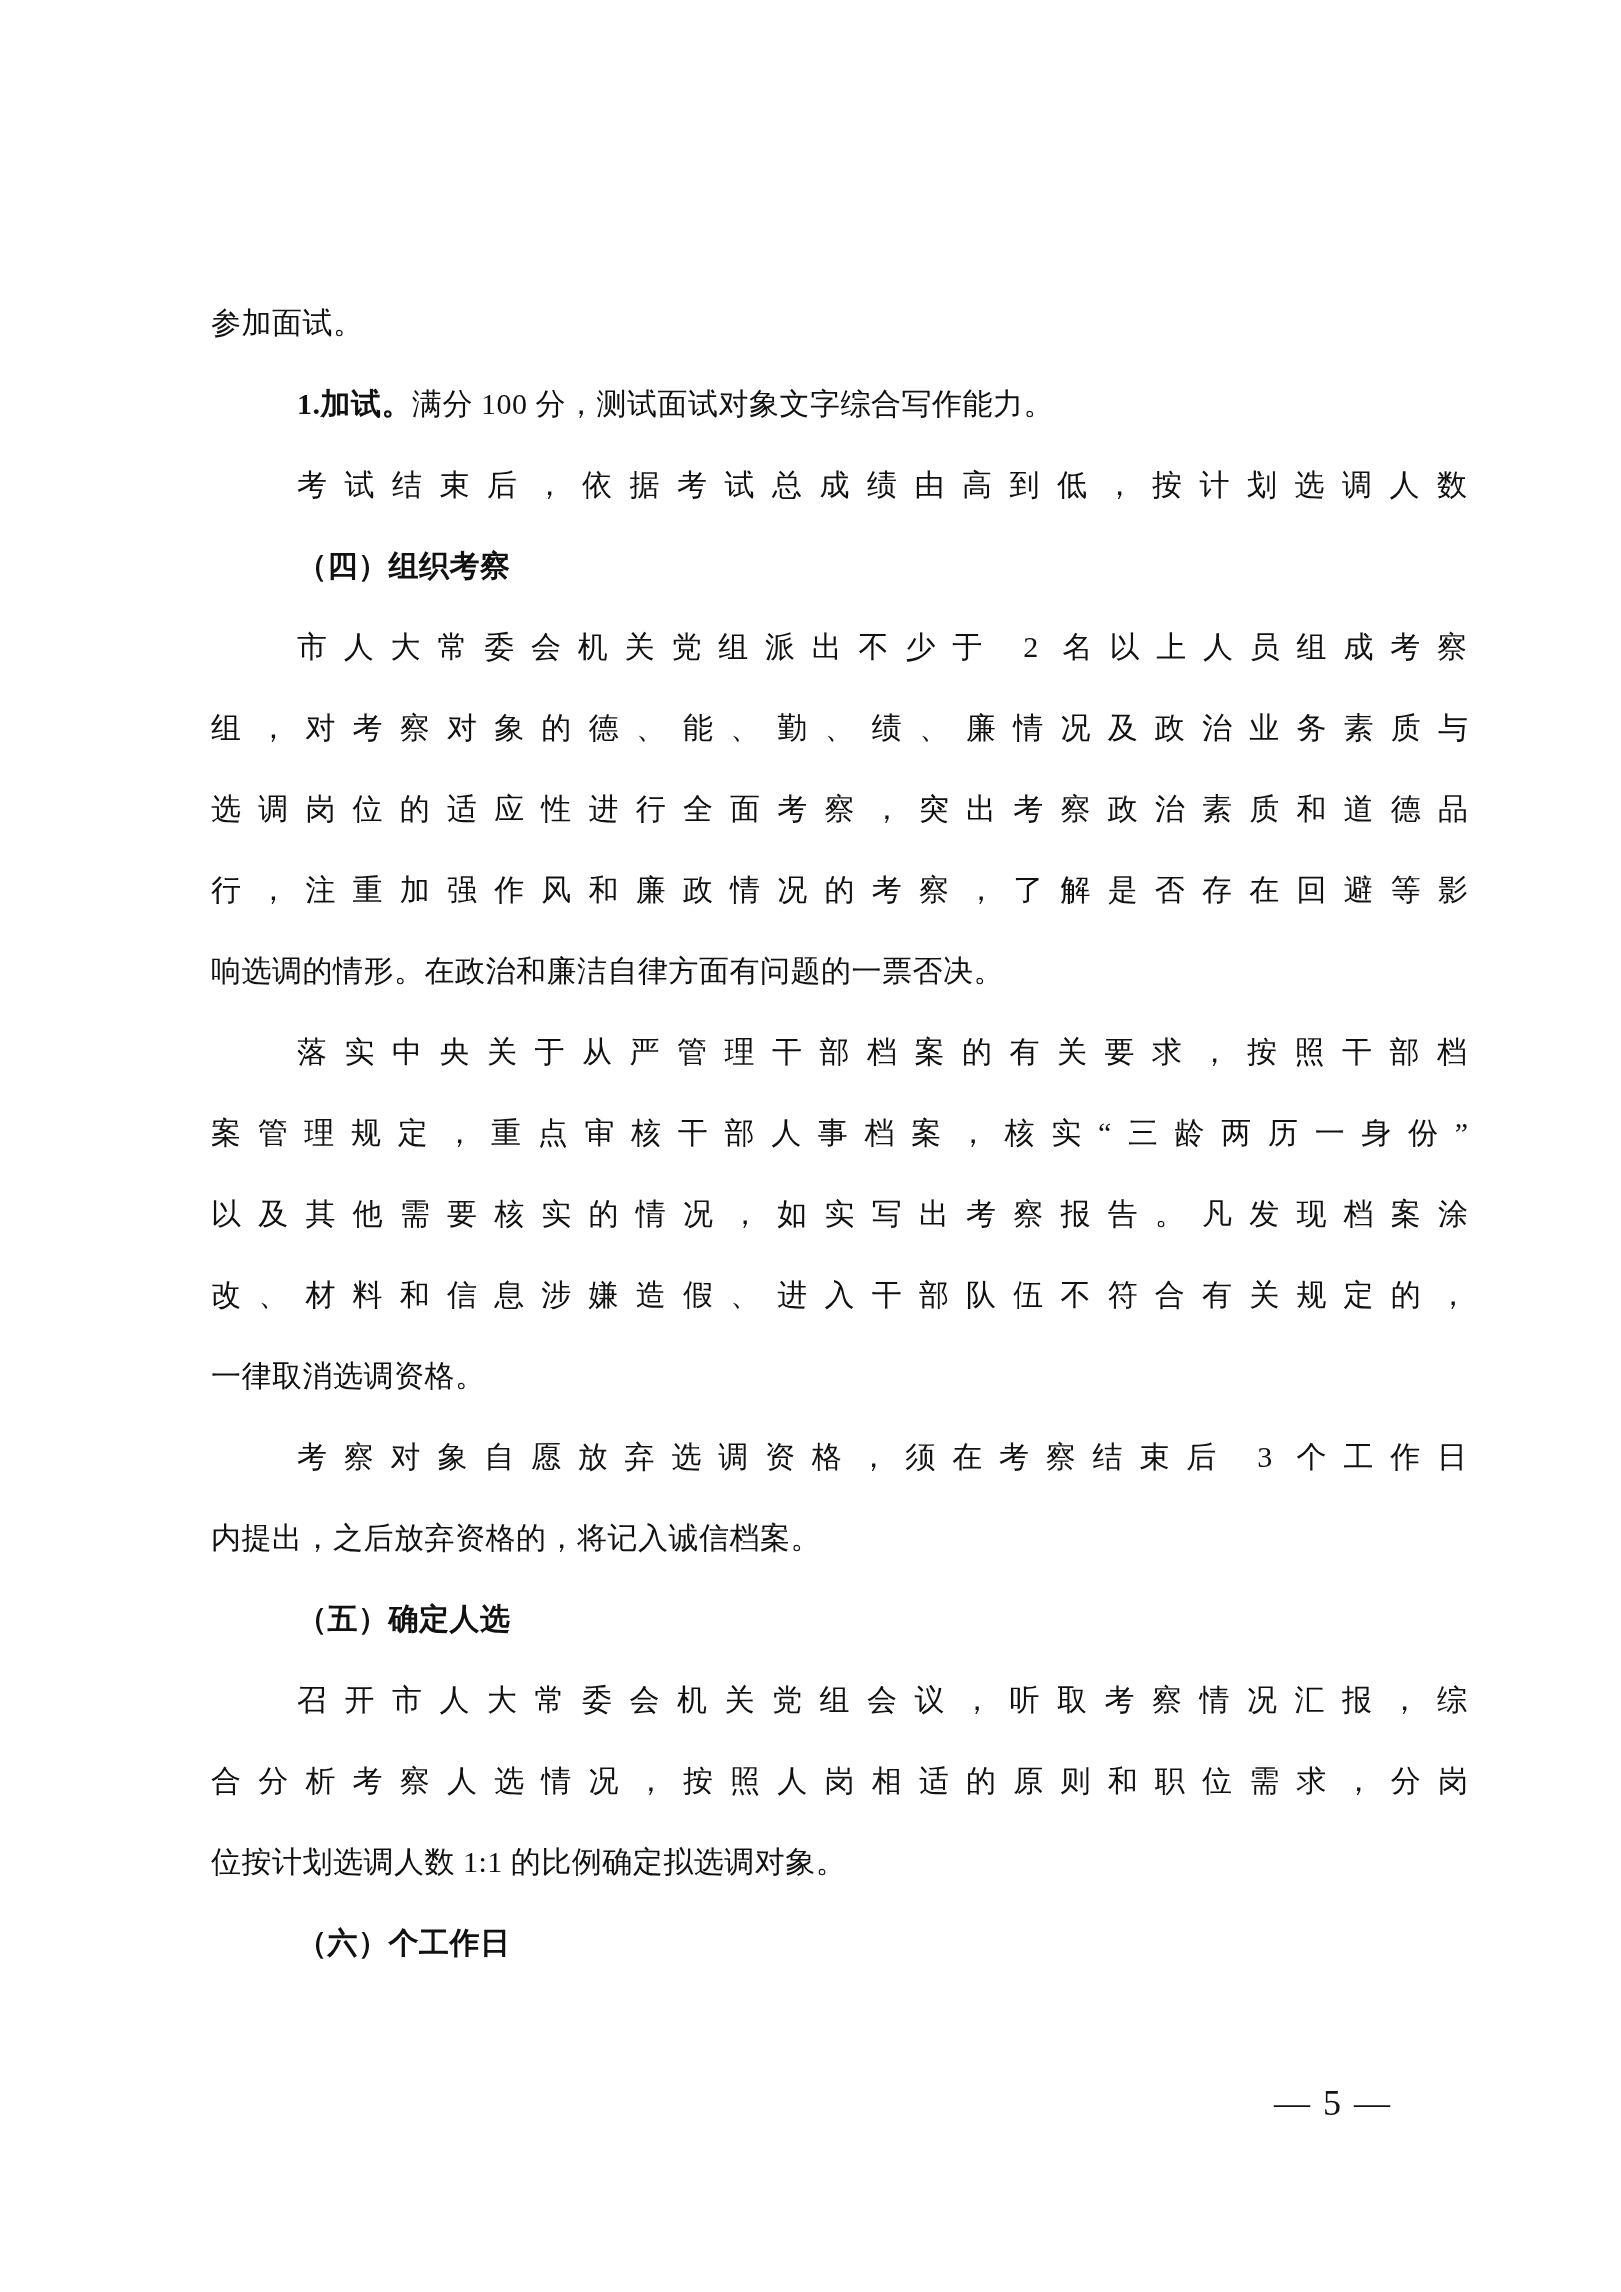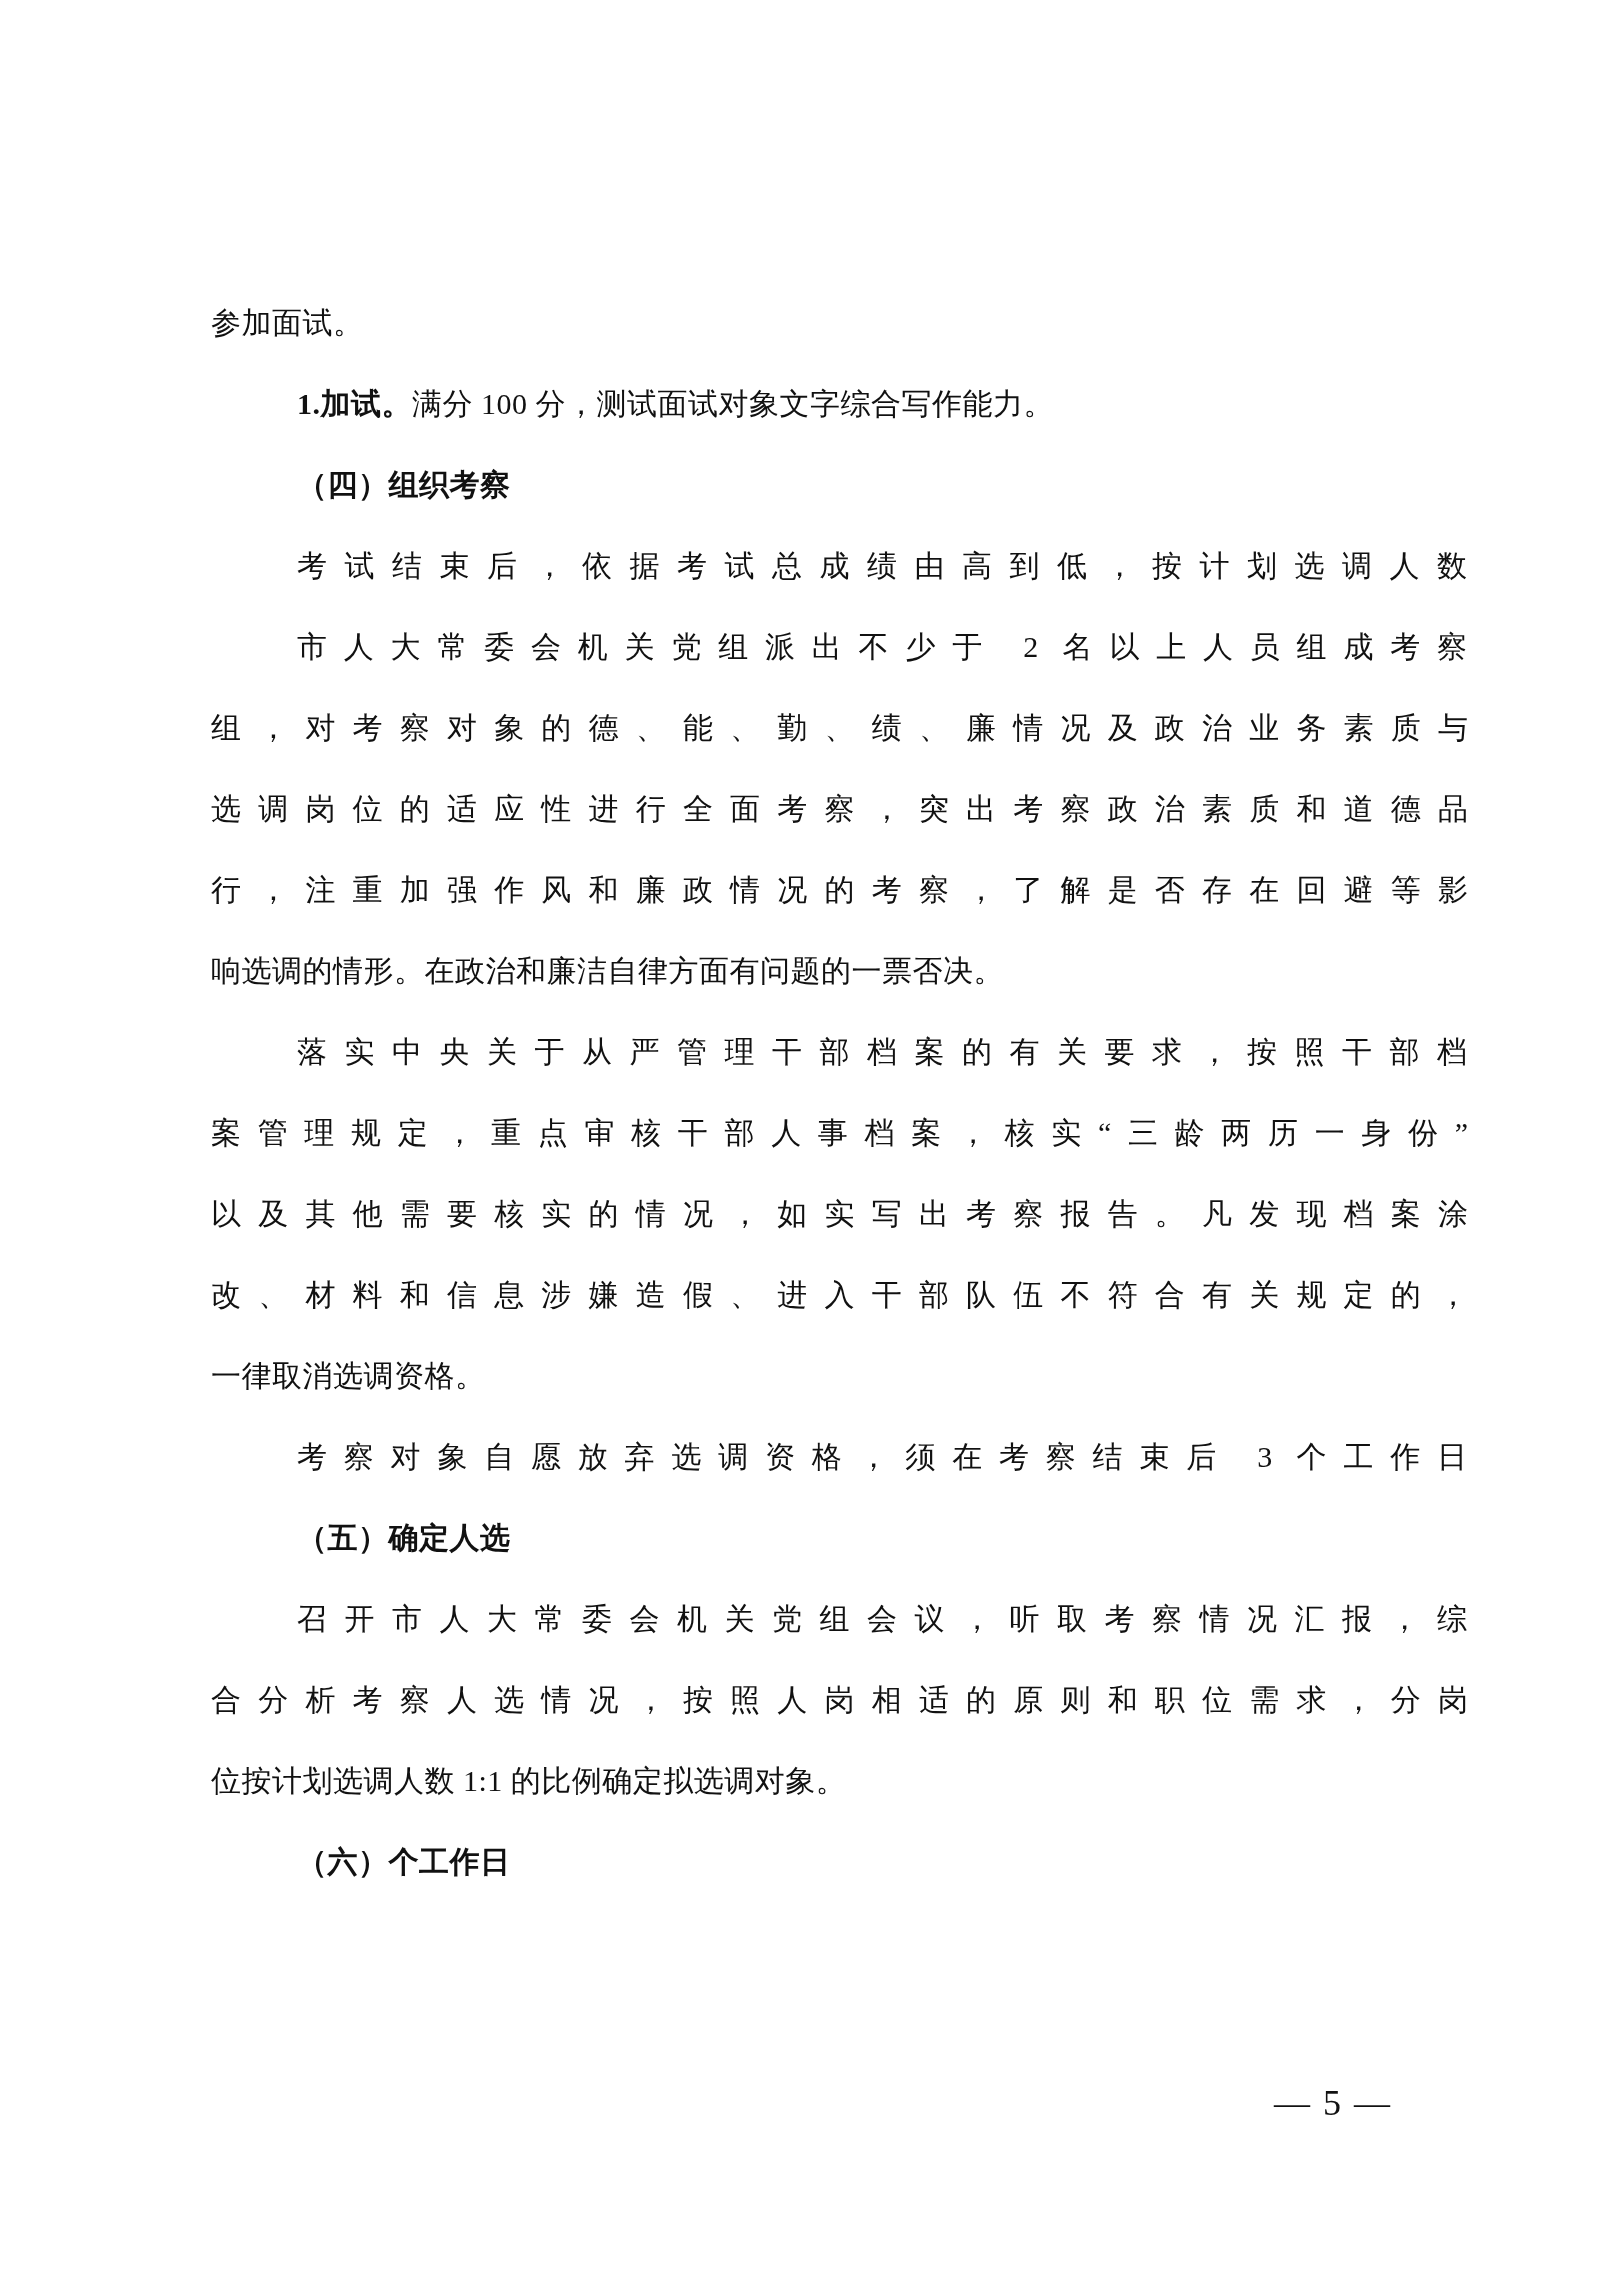--- a/index.html
+++ b/index.html
@@ -60,33 +60,34 @@
     color: #111111;
   }
 </style>
 </head>
 <body>
 
 <div class="page">
   <div class="doc-body" id="doc-body">
       <div class="line">参加面试。</div>
       <div class="line indent"><span class="lead-bold">1.加试。</span>满分 100 分，测试面试对象文字综合写作能力。</div>
+      <div class="line indent justify">考试结束后，依据考试总成绩由高到低，按计划选调人数</div>
       <div class="line indent heading">（四）组织考察</div>
-      <div class="line indent justify">考试结束后，依据考试总成绩由高到低，按计划选调人数</div>
       <div class="line indent justify">市人大常委会机关党组派出不少于 2 名以上人员组成考察</div>
       <div class="line justify">组，对考察对象的德、能、勤、绩、廉情况及政治业务素质与</div>
       <div class="line justify">选调岗位的适应性进行全面考察，突出考察政治素质和道德品</div>
       <div class="line justify">行，注重加强作风和廉政情况的考察，了解是否存在回避等影</div>
       <div class="line">响选调的情形。在政治和廉洁自律方面有问题的一票否决。</div>
       <div class="line indent justify">落实中央关于从严管理干部档案的有关要求，按照干部档</div>
       <div class="line justify">案管理规定，重点审核干部人事档案，核实“三龄两历一身份”</div>
       <div class="line justify">以及其他需要核实的情况，如实写出考察报告。凡发现档案涂</div>
       <div class="line justify">改、材料和信息涉嫌造假、进入干部队伍不符合有关规定的，</div>
       <div class="line">一律取消选调资格。</div>
       <div class="line indent justify">考察对象自愿放弃选调资格，须在考察结束后 3 个工作日</div>
+      <div class="line">内提出，之后放弃资格的，将记入诚信档案。</div>
       <div class="line indent heading">（五）确定人选</div>
       <div class="line indent justify">召开市人大常委会机关党组会议，听取考察情况汇报，综</div>
       <div class="line justify">合分析考察人选情况，按照人岗相适的原则和职位需求，分岗</div>
       <div class="line">位按计划选调人数 1:1 的比例确定拟选调对象。</div>
       <div class="line indent heading">（六）个工作日</div>
     </div>
   <div class="footer-page-number">— 5 —</div>
 </div>
 
 

